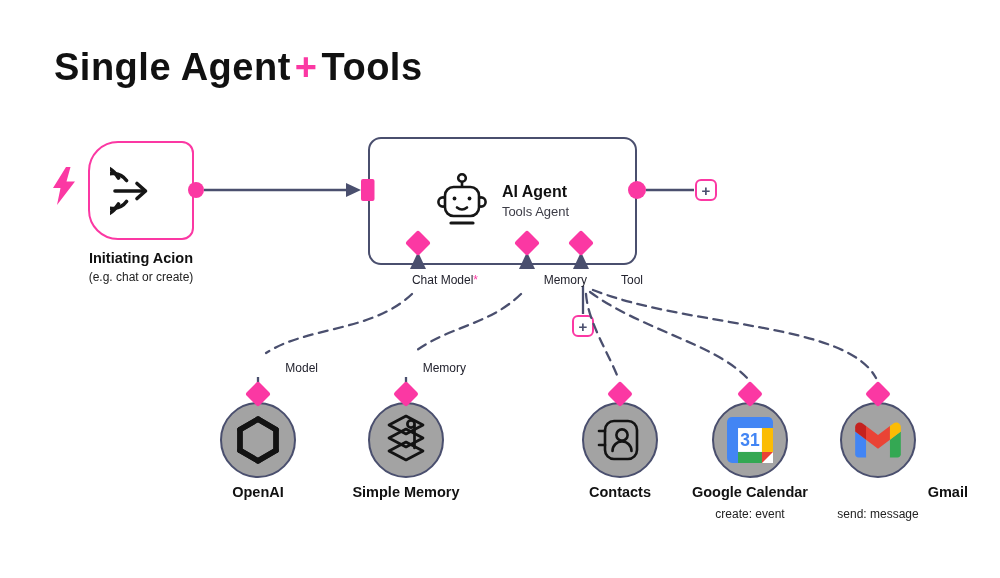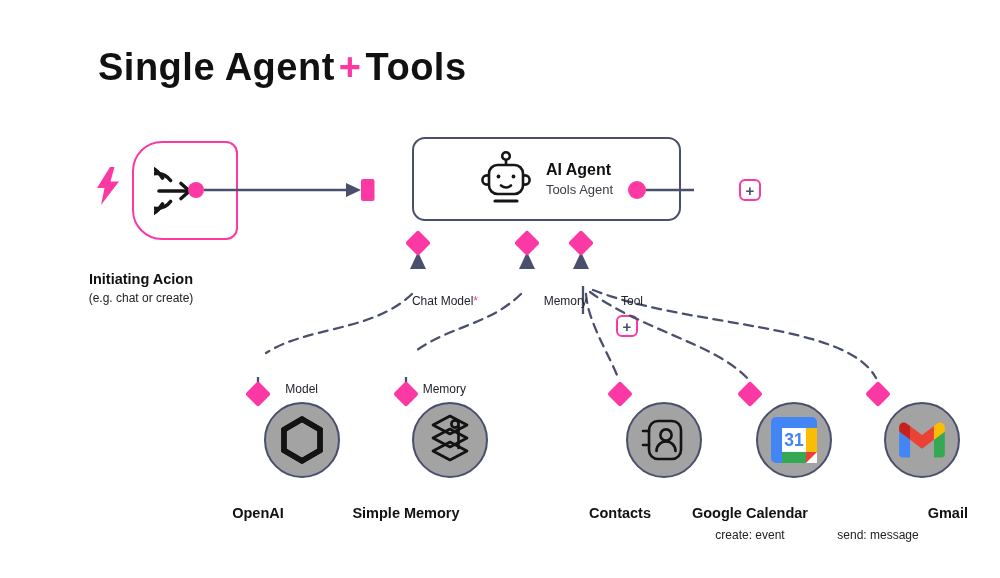--- a/index.html
+++ b/index.html
@@ -9,49 +9,49 @@
     overflow:hidden;
   }
   .abs{position:absolute;}
   
   .page-title{
     left:54px;top:46px;font-size:38px;font-weight:700;letter-spacing:.5px;
     color:#111;white-space:nowrap;
   }
   .page-title .plus{color:#fb38a3;padding:0 4px;}
   
-  .nodes{position:absolute;inset:0;z-index:1;margin-left:44px;}
+  .nodes{position:absolute;inset:0;z-index:1;}
   .edges-layer{position:absolute;inset:0;z-index:2;pointer-events:none;}
   .labels-layer{position:absolute;inset:0;z-index:3;pointer-events:none;}
   .trigger-node{
     left:88px;top:141px;width:106px;height:99px;background:#fff;
     border:2.5px solid #fb38a3;border-radius:30px 12px 12px 30px;
     display:flex;align-items:center;justify-content:center;box-sizing:border-box;
   }
   .agent-node{
-    left:368px;top:137px;width:269px;height:84px;background:#fff;
+    left:368px;top:137px;width:269px;height:128px;background:#fff;
     border:2px solid #4a4f6e;border-radius:13px;box-sizing:border-box;
     display:flex;align-items:center;justify-content:center;gap:14px;
   }
   .agent-text .t{font-size:16px;font-weight:700;color:#111;}
   .agent-text .s{font-size:13px;color:#3c3c46;margin-top:3px;}
   .plus-btn{
     width:22px;height:22px;background:#fff;border:2px solid #fb38a3;border-radius:6px;
     box-sizing:border-box;display:flex;align-items:center;justify-content:center;
     font-size:15px;font-weight:700;color:#4a4f6e;line-height:1;
   }
   .tool-circle{
     width:76px;height:76px;border:2px solid #4a4f6e;border-radius:50%;background:#a3a3a3;
     box-sizing:border-box;display:flex;align-items:center;justify-content:center;
   }
   .node-caption{font-size:14.5px;font-weight:700;color:#111;text-align:center;width:180px;}
   .node-subcaption{font-size:12px;color:#222;text-align:center;width:180px;}
   .port-label{font-size:12px;color:#23232e;text-align:right;width:120px;white-space:nowrap;}
   .port-label .req{color:#fb38a3;}
-  .center-x{transform:translateX(-50%);margin-top:21px;}
+  .center-x{transform:translateX(-50%);}
 </style>
 </head>
 <body>
 
 <div class="nodes">
 
   <div class="abs page-title">
     <span>Single Agent</span><span class="plus">+</span><span>Tools</span>
   </div>
 

